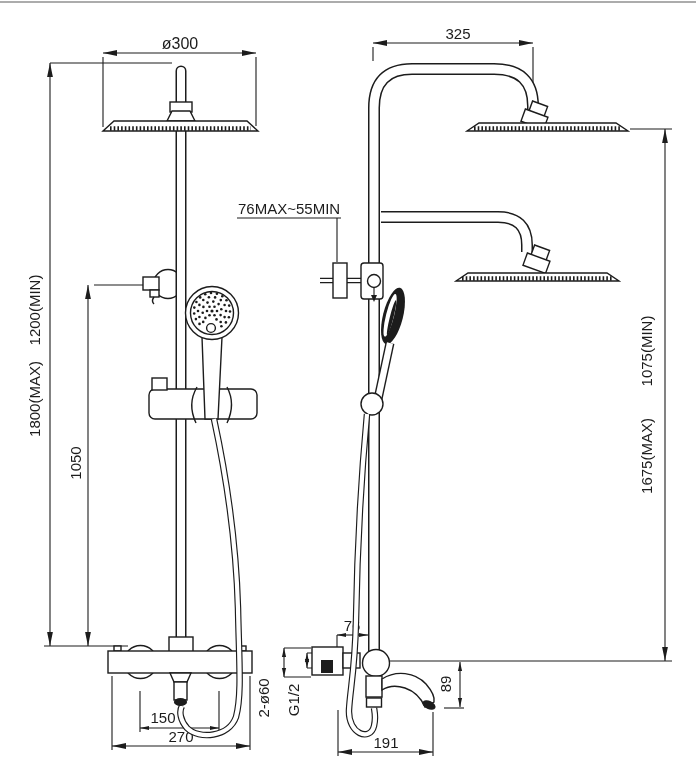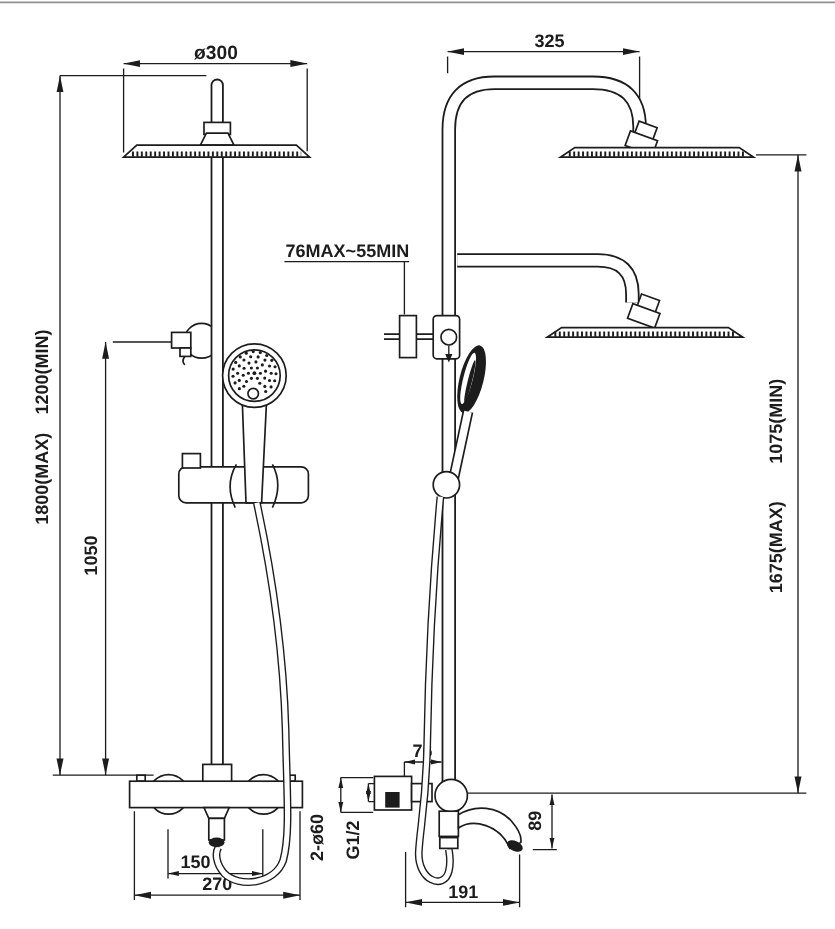--- a/index.html
+++ b/index.html
@@ -1,18 +1,18 @@
 <!DOCTYPE html>
 <html style="--ink: #1c1c1c; --bg: #ffffff;"><head>
 <meta charset="utf-8">
 <style>
   :root { --ink:#1c1c1c; --bg:#ffffff; }
   html,body{margin:0;padding:0;background:var(--bg);}
   body{width:696px;height:774px;overflow:hidden;font-family:"Liberation Sans",sans-serif;}
-  .frame{position:relative;width:608px;height:774px;background:var(--bg);font-weight:bold;}
+  .frame{position:relative;width:608px;height:774px;background:var(--bg);}
   svg{display:block;}
   .ln   {stroke:var(--ink);stroke-width:1.4;fill:none;}
   .dim  {stroke:var(--ink);stroke-width:1.1;fill:none;}
   .wsh  {fill:#ffffff;stroke:var(--ink);stroke-width:1.4;}
   .inkf {fill:var(--ink);stroke:none;}
   .po   {stroke:var(--ink);fill:none;}
   .pi   {stroke:#ffffff;fill:none;}
   .txt  {fill:var(--ink);font-size:15px;font-family:"Liberation Sans",sans-serif;text-anchor:middle;}
   .txtL {fill:var(--ink);font-size:15px;font-family:"Liberation Sans",sans-serif;text-anchor:start;}
   .big  {font-size:16px;}

